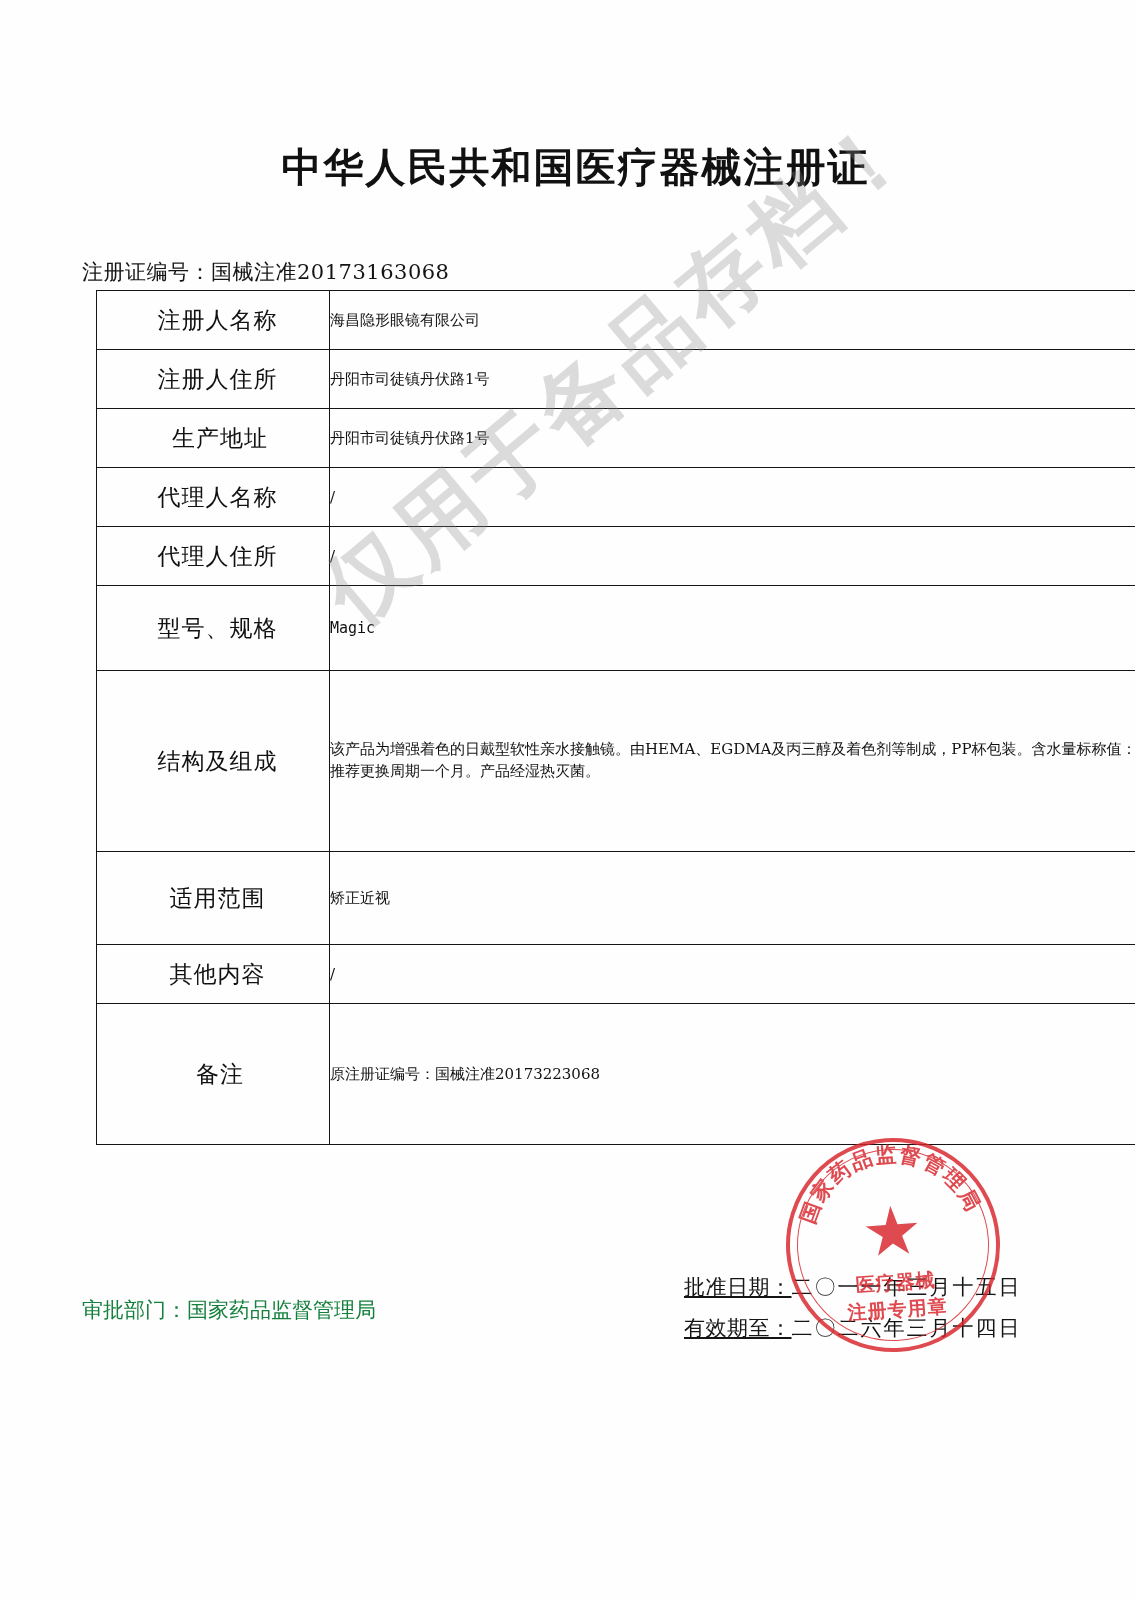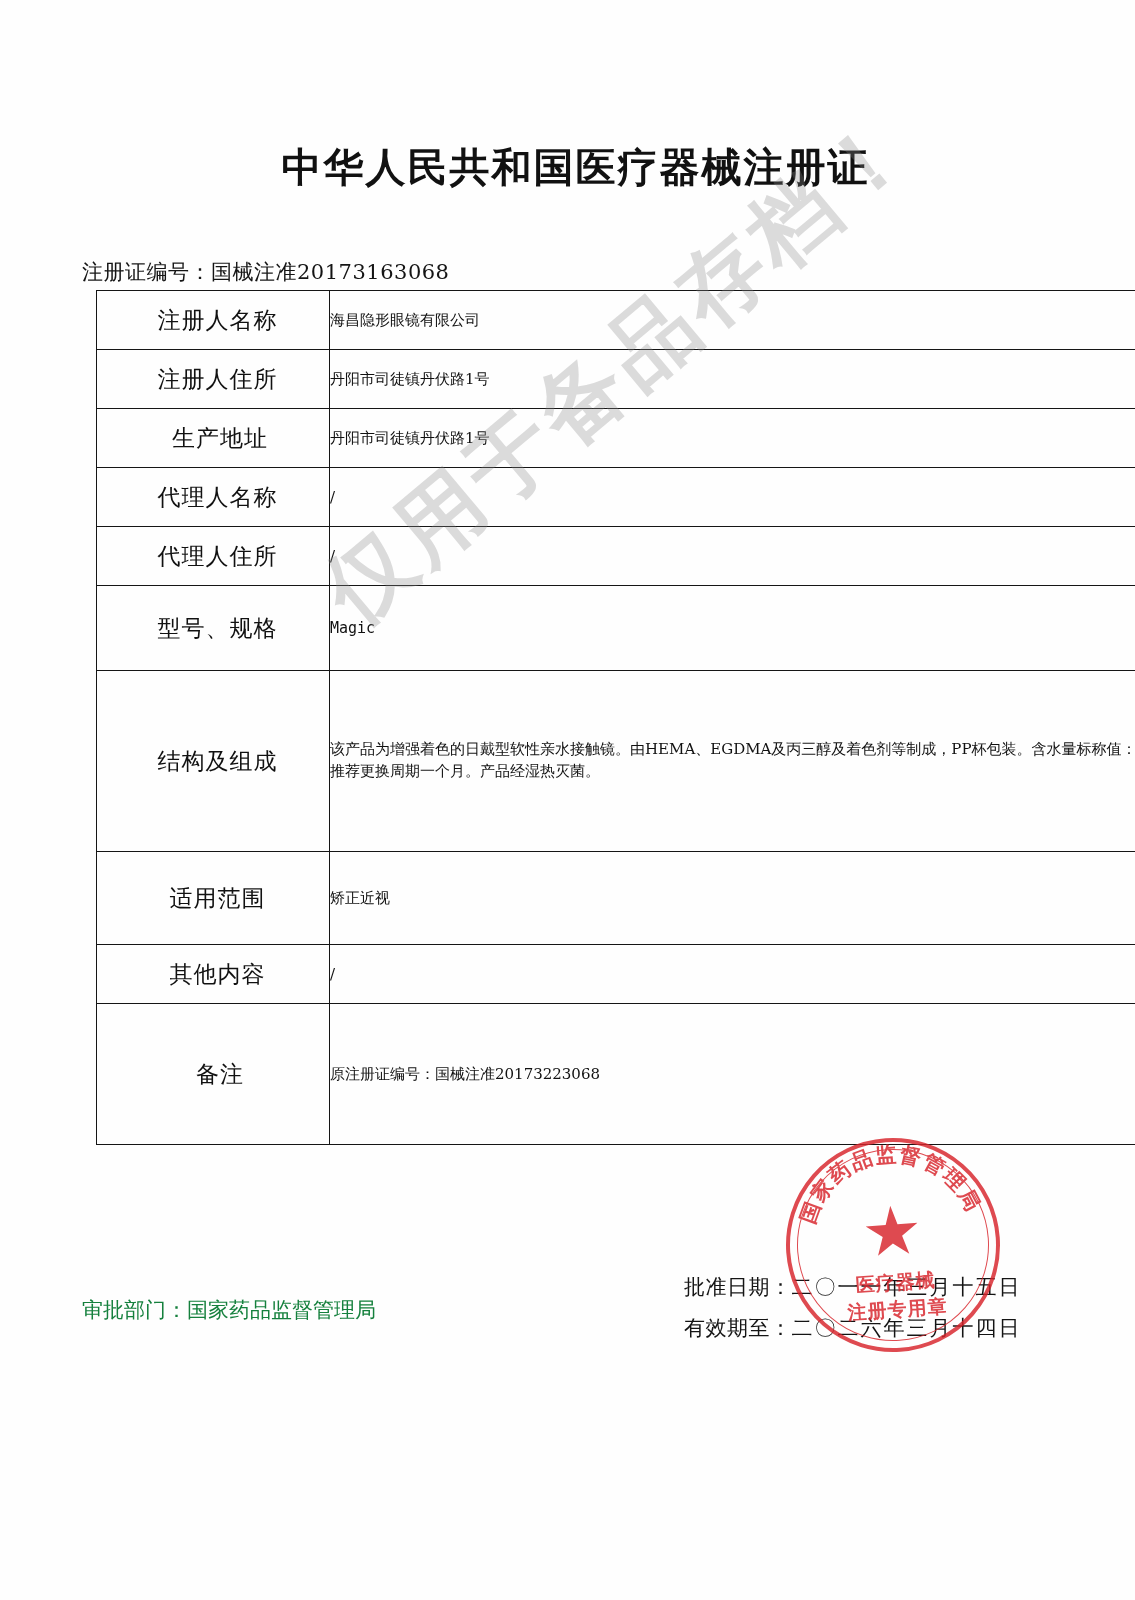--- a/index.html
+++ b/index.html
@@ -102,21 +102,21 @@
   }
   .footer-right {
     position: absolute;
     left: 684px;
     top: 1268px;
     font-size: 21px;
     color: #141414;
     line-height: 1.85;
   }
   .footer-right .line { white-space: nowrap; }
-  .footer-right .fr-label { letter-spacing: 0.5px; }
+  .footer-right .fr-label { letter-spacing: 0.5px; text-decoration: underline; }
   .footer-right .fr-value { letter-spacing: 2px; font-family: Liberation Mono, monospace; }
 
   
   .seal {
     position: absolute;
     left: 786px;
     top: 1138px;
     width: 206px;
     height: 206px;
     border-radius: 50%;

